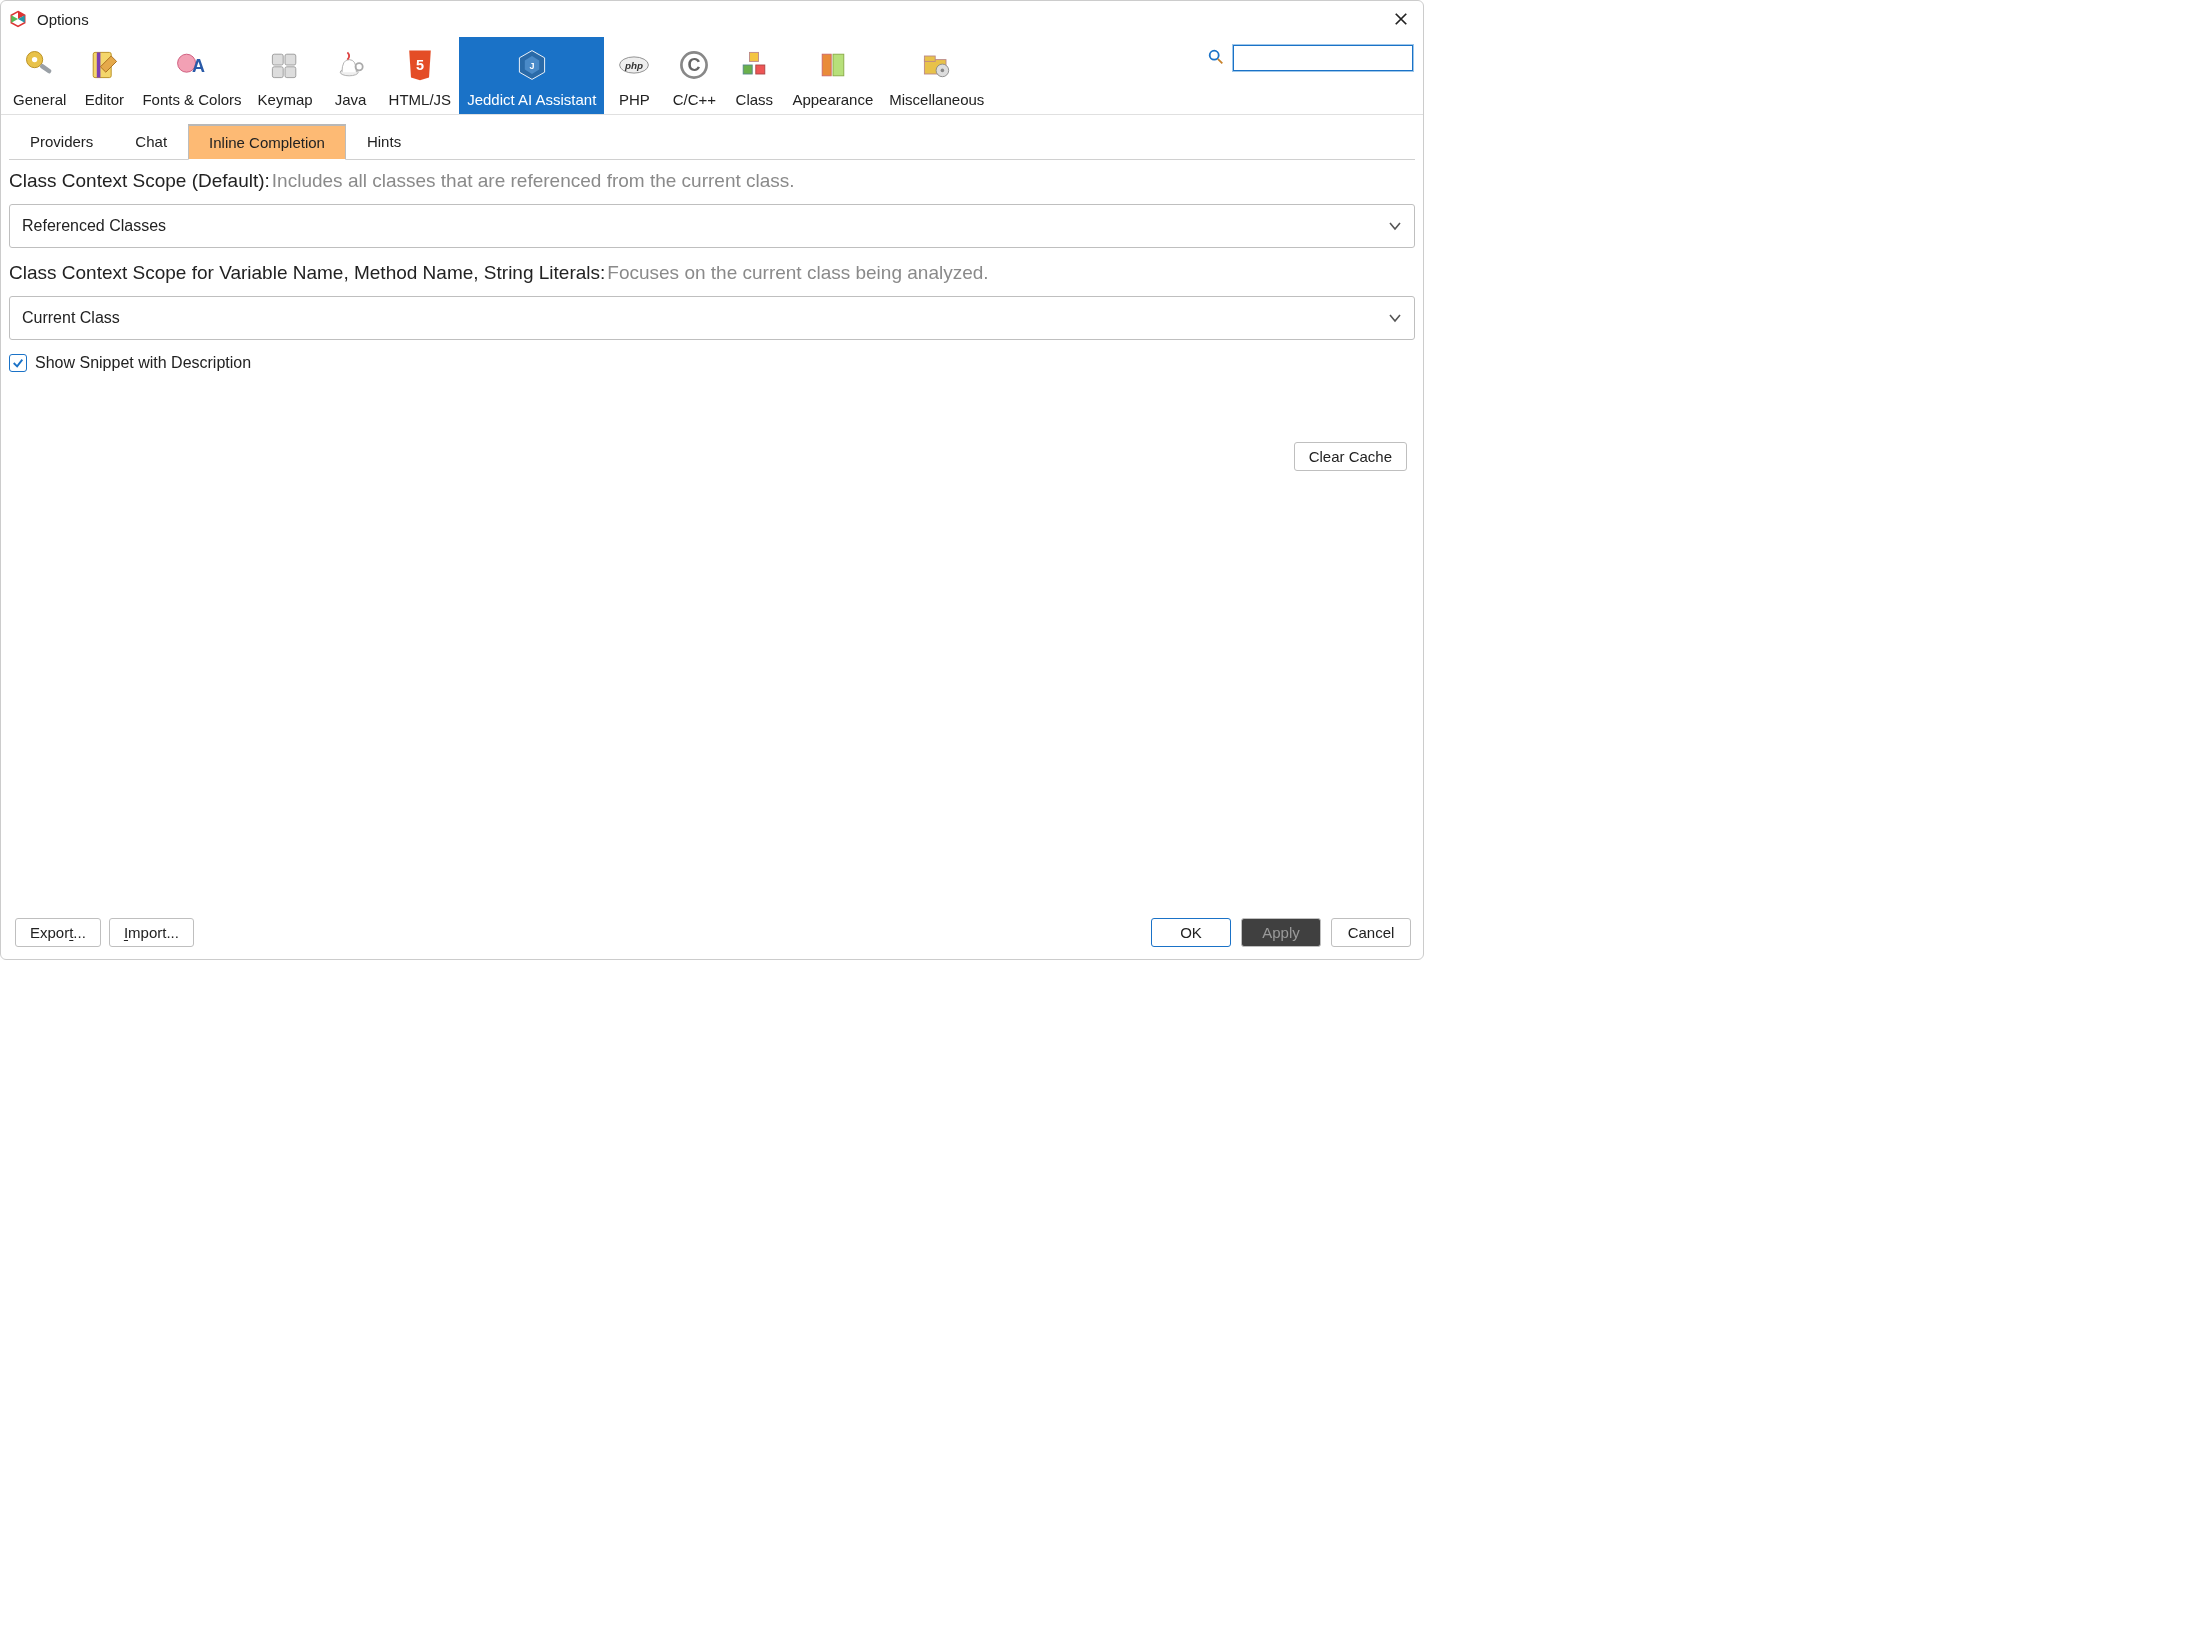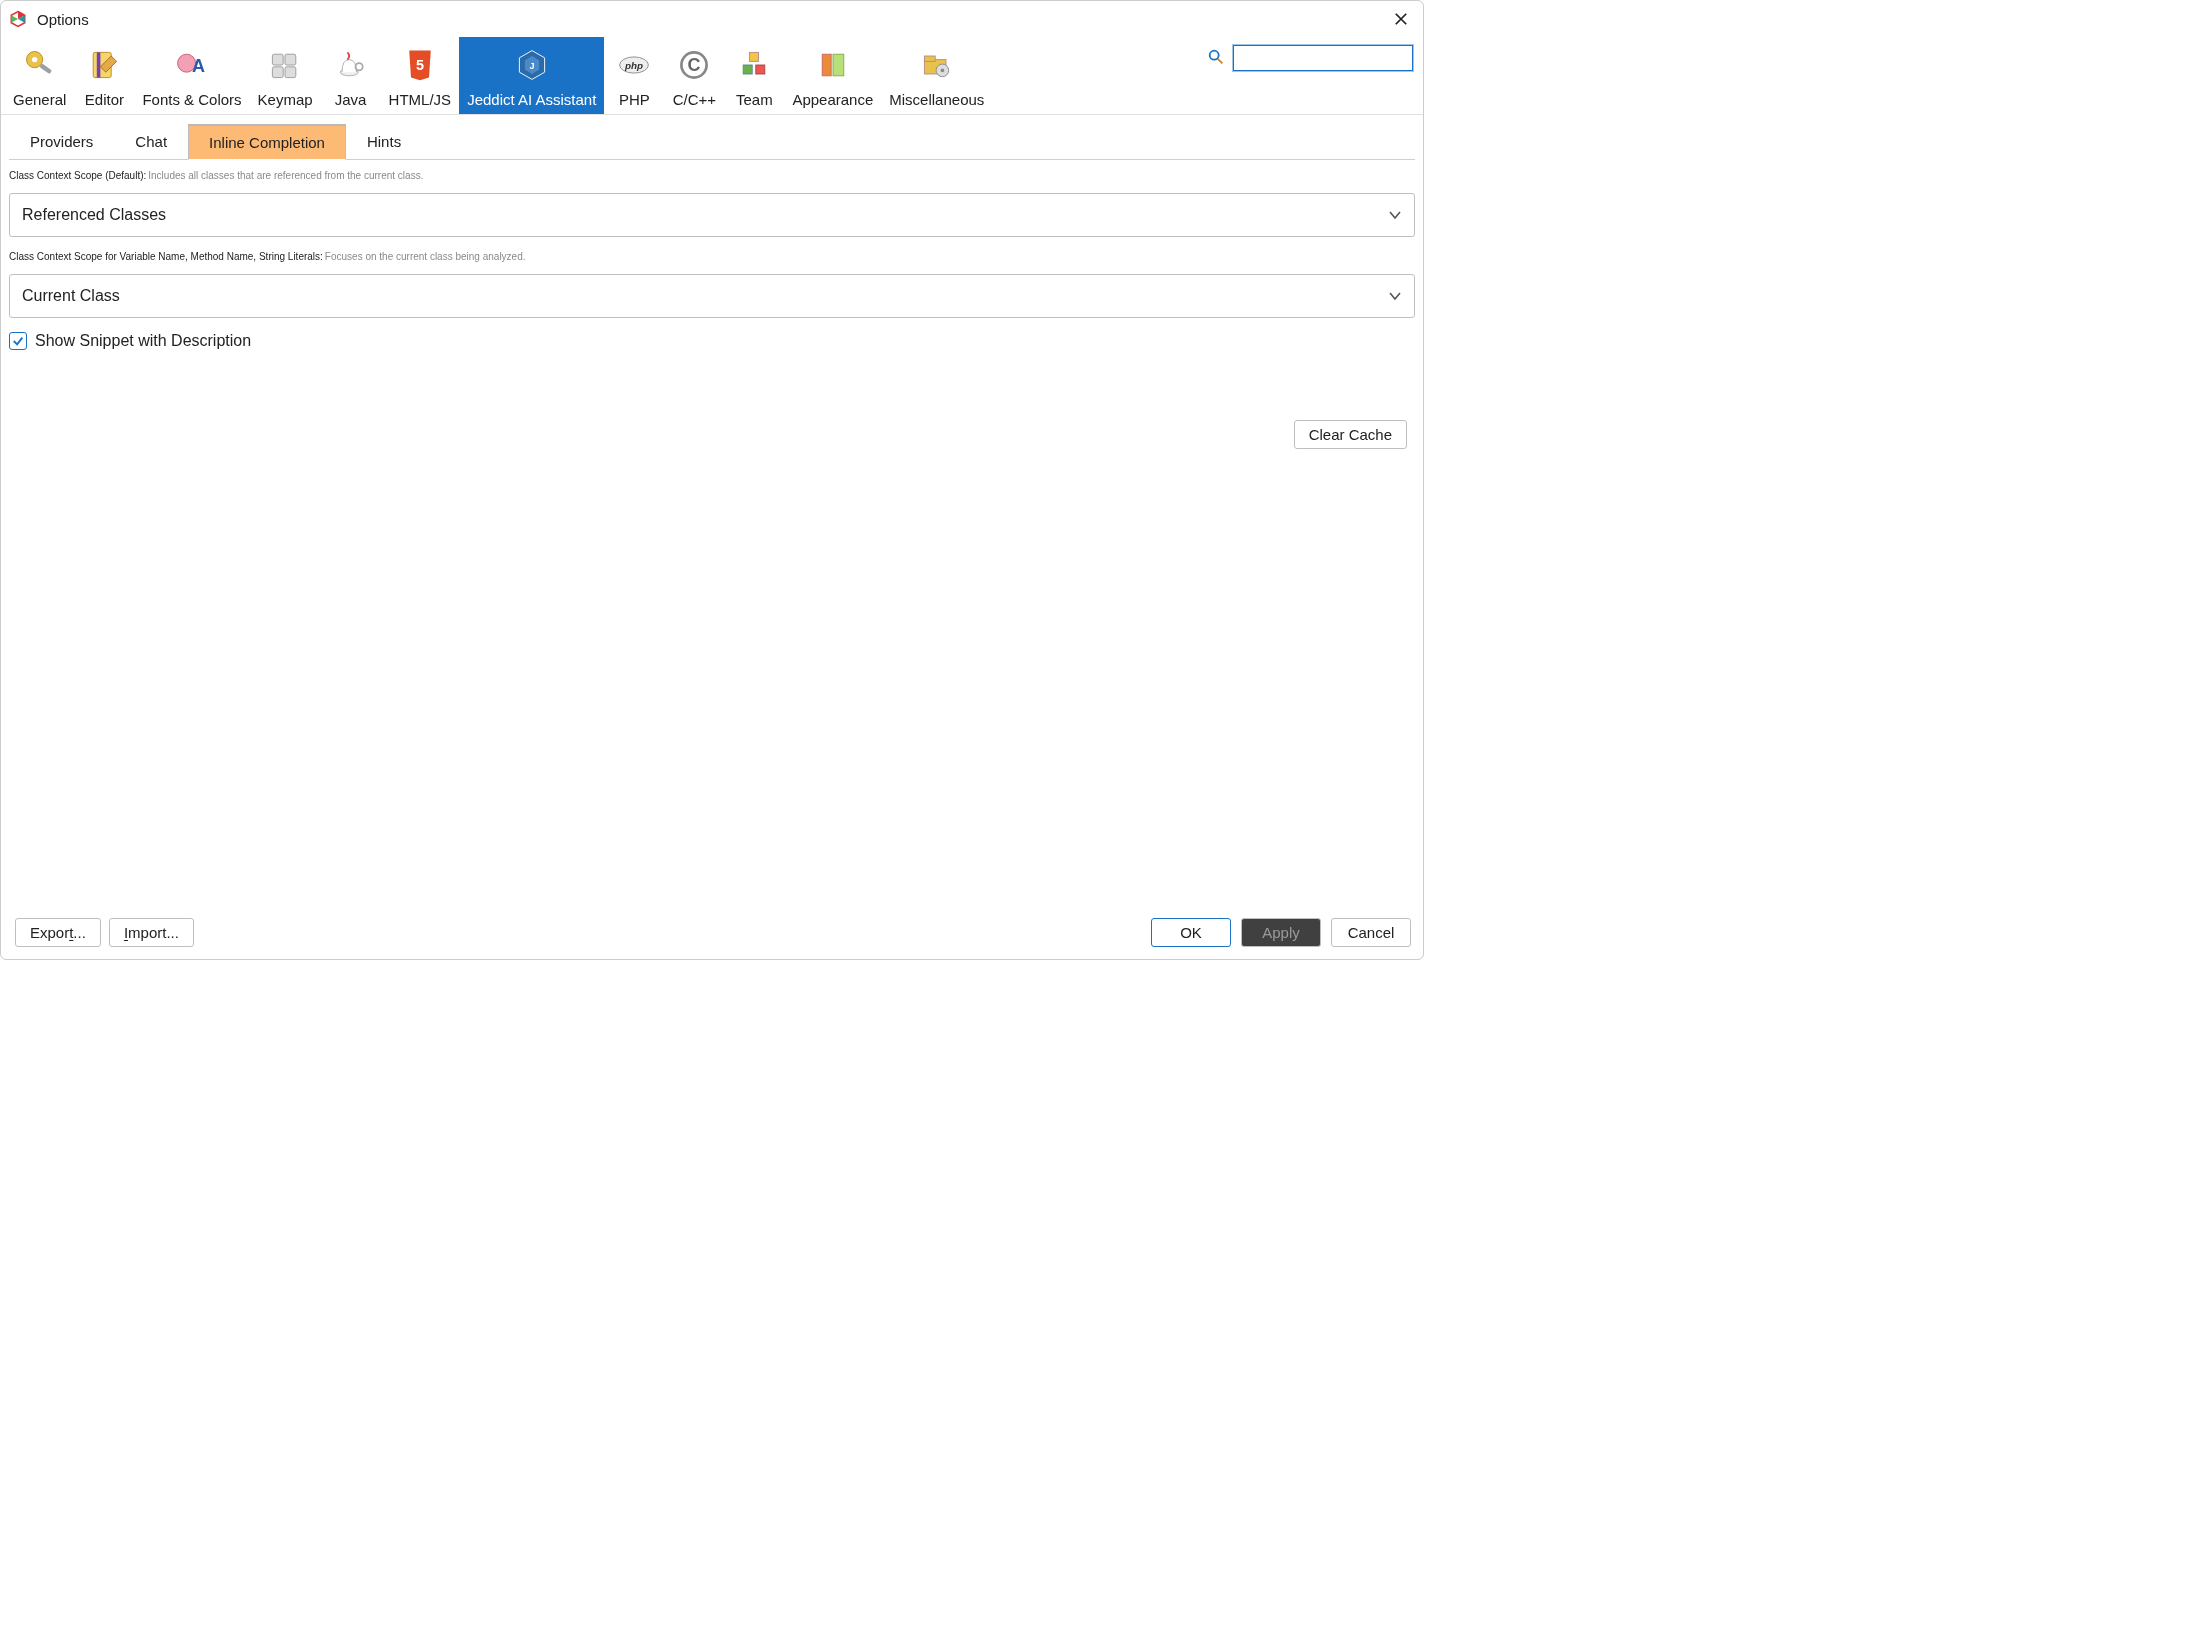--- a/index.html
+++ b/index.html
@@ -114,21 +114,21 @@
   .subtab.active {
     background: #fdba74;
     border: 1px solid #bdbdbd;
     border-bottom: 1px solid #fff;
     border-top: 2px solid #b8b8b8;
   }
   .field-label-row {
     display:flex;
     align-items: baseline;
     margin-top: 6px;
-    font-size: 10px;
+    font-size: 19px;
   }
   .field-label-row .lbl { color:#222; }
   .field-label-row .hint { color:#8a8a8a; margin-left: 2px; }
   .select {
     width: 100%;
     border: 1px solid #bfbfbf;
     border-radius: 3px;
     height: 44px;
     display:flex;
     align-items:center;
@@ -317,21 +317,21 @@
       </div>
 
       <div class="cat">
         <span class="cicon">
           <svg viewBox="0 0 40 40" width="36" height="36">
             <rect x="15" y="6" width="10" height="10" fill="#f4c542" stroke="#b88"></rect>
             <rect x="8" y="20" width="10" height="10" fill="#6ab04c" stroke="#588"></rect>
             <rect x="22" y="20" width="10" height="10" fill="#e55" stroke="#a44"></rect>
           </svg>
         </span>
-        <span>Team</span>
+        <span>Class</span>
       </div>
 
       <div class="cat">
         <span class="cicon">
           <svg viewBox="0 0 40 40" width="36" height="36">
             <rect x="8" y="8" width="10" height="24" fill="#e98b39" stroke="#c66"></rect>
             <rect x="20" y="8" width="12" height="24" fill="#b7e07a" stroke="#8a4"></rect>
           </svg>
         </span>
         <span>Appearance</span>

